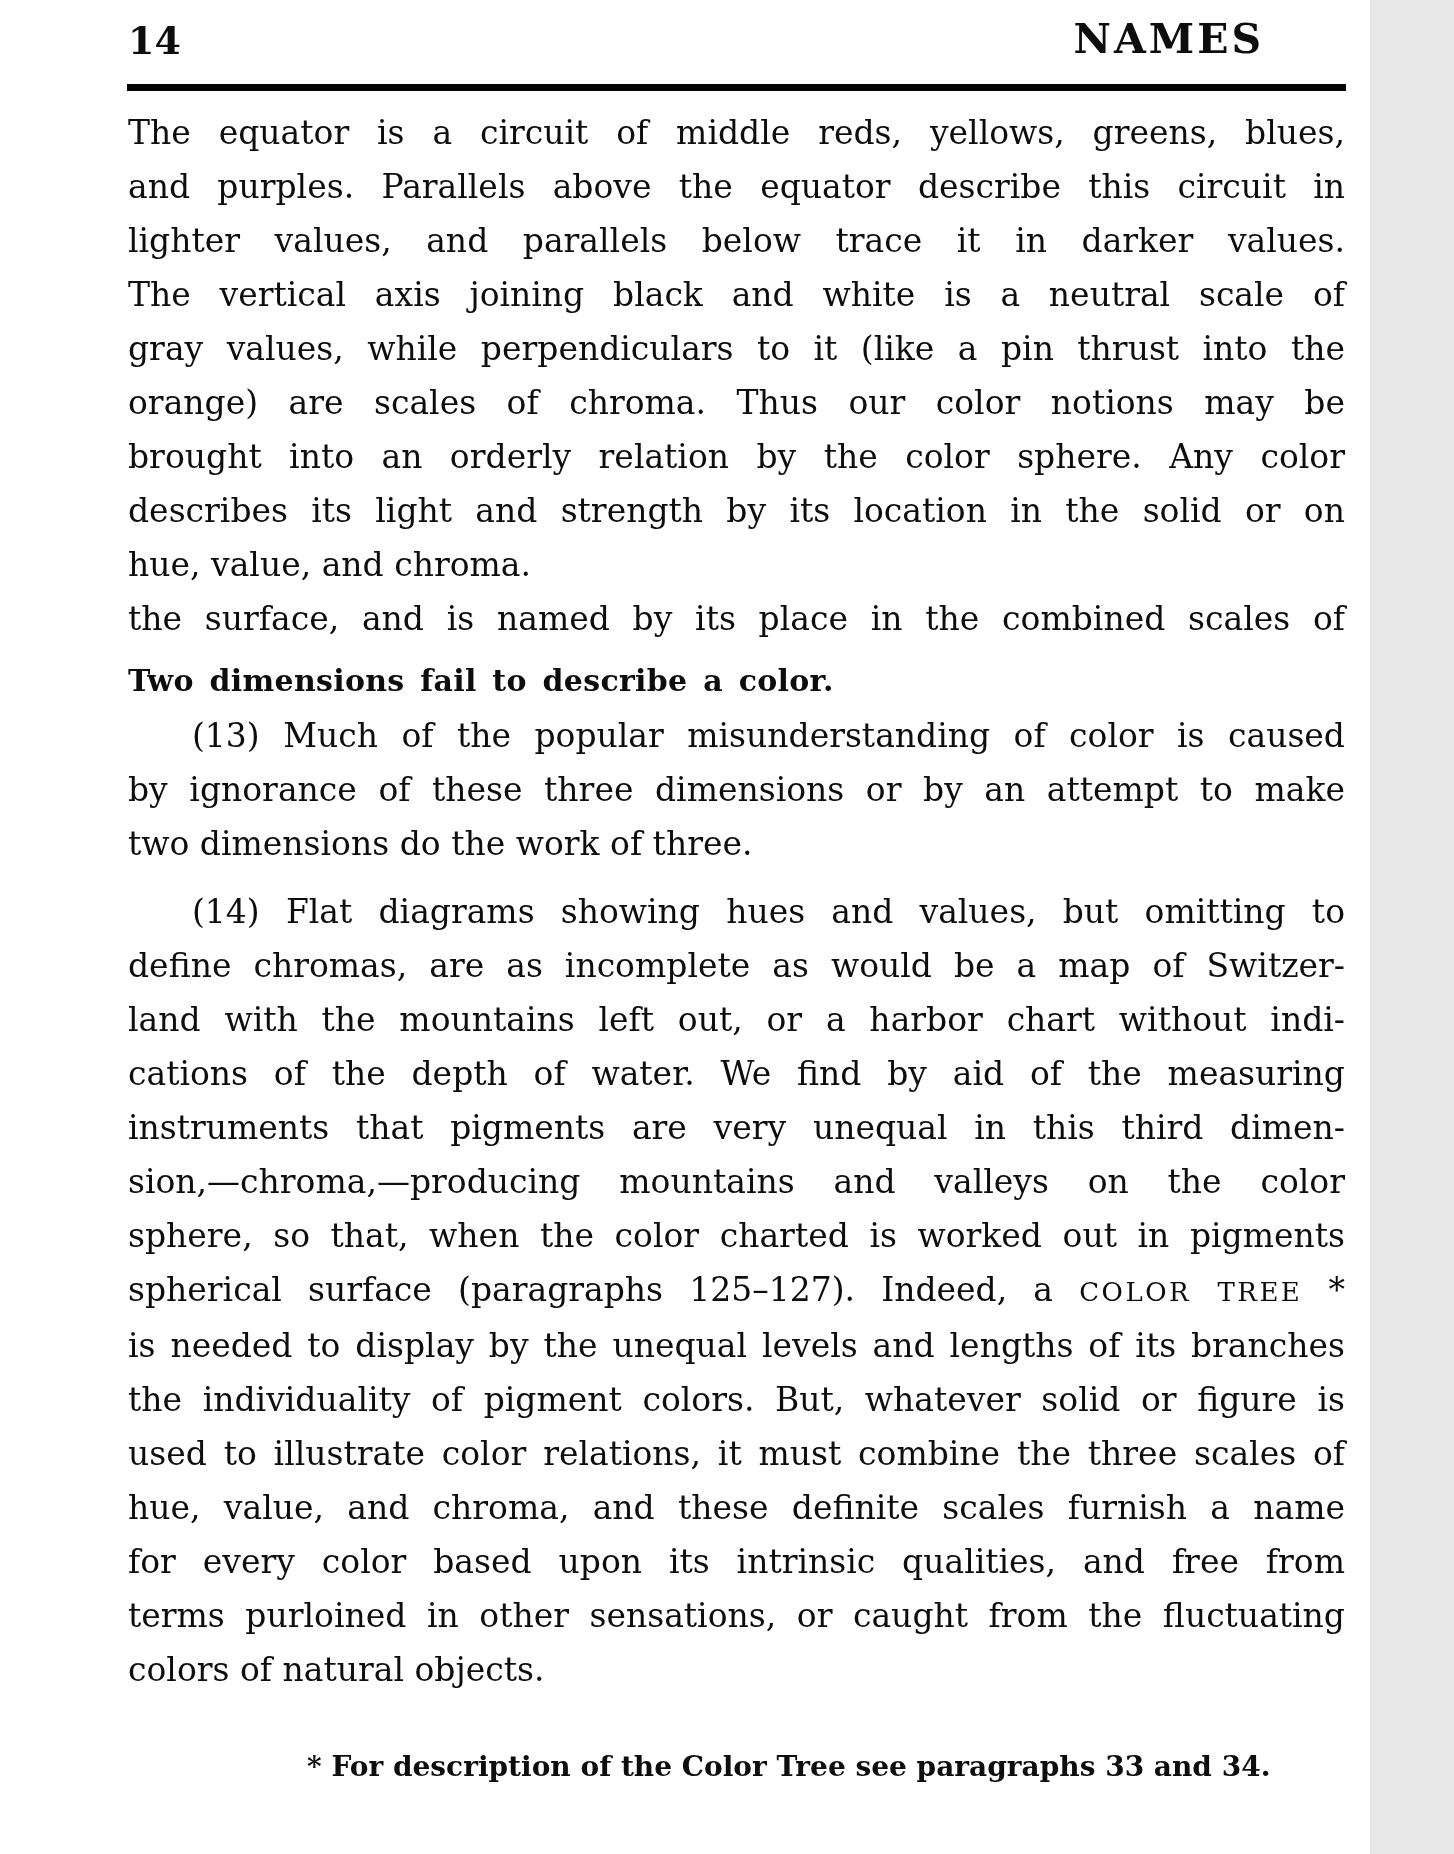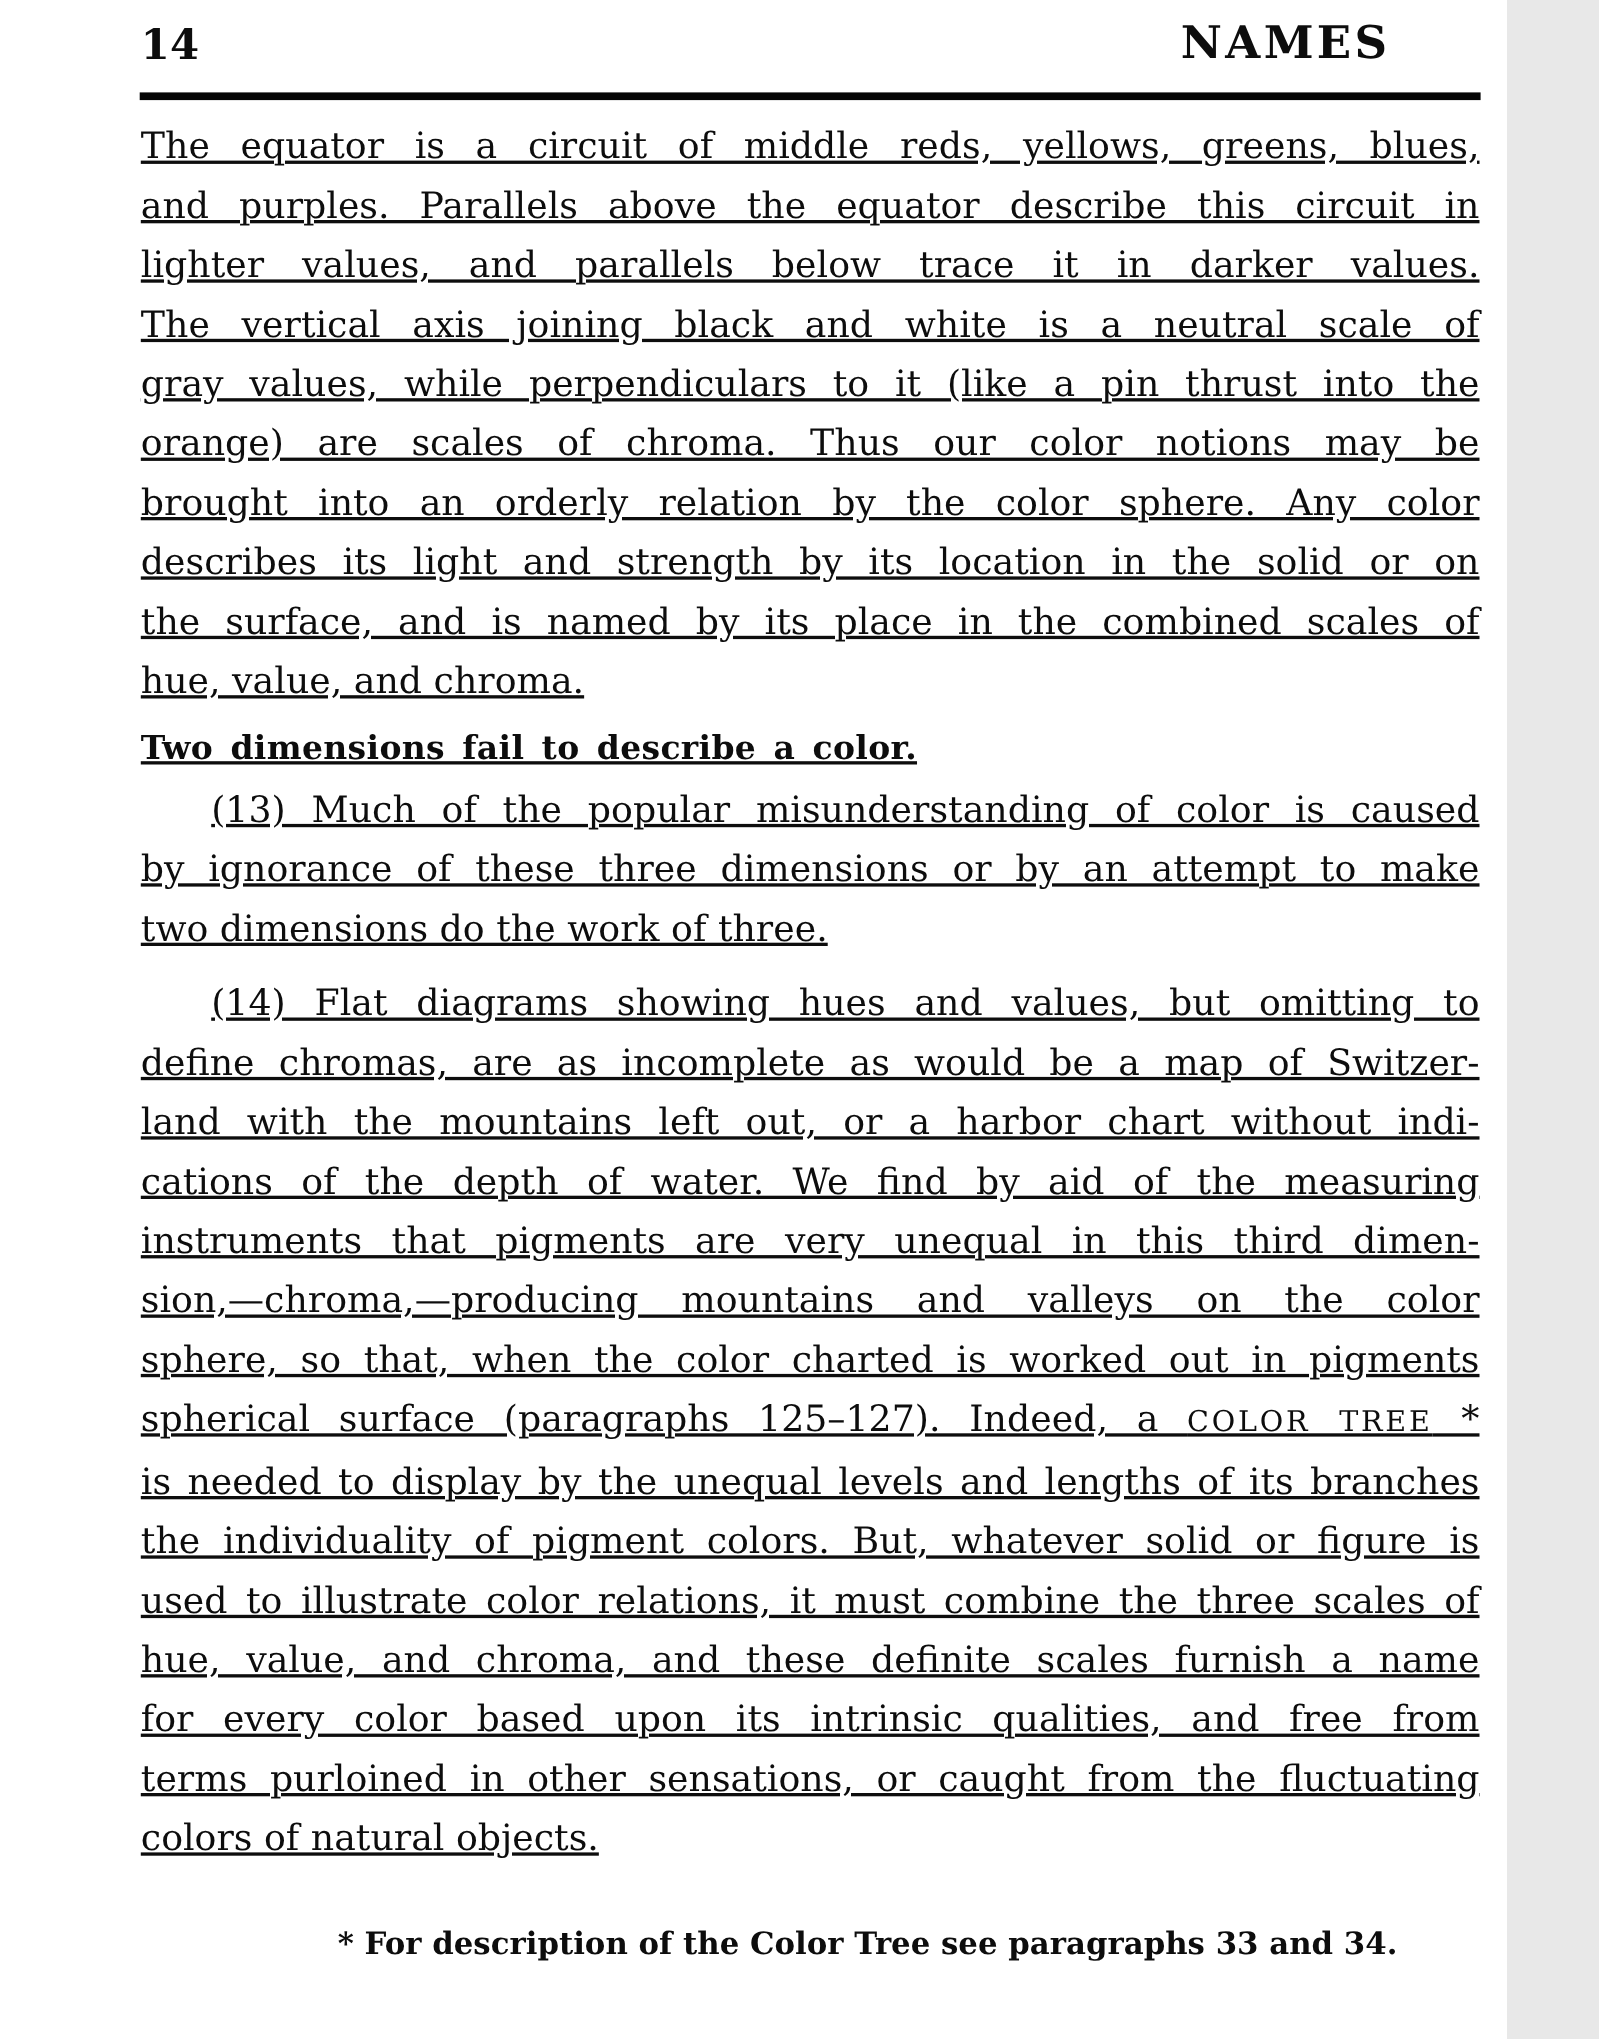--- a/index.html
+++ b/index.html
@@ -18,21 +18,21 @@
   .running-head{
     position:absolute;right:106px;top:16px;
     font-size:41px;font-weight:700;letter-spacing:3px;line-height:46px;
   }
   .header-rule{
     position:absolute;left:127px;top:84px;
     width:1219px;height:7px;background:#050505;
   }
   .content{
     position:absolute;left:128px;top:106px;width:1217px;
-    font-size:33px;line-height:54px;text-decoration:underline;
+    font-size:33px;line-height:54px;
   }
   .line{min-height:54px;}
   .just{text-align:justify;text-align-last:justify;}
   .end{text-align:left;text-align-last:auto;}
   .indent{padding-left:64px;}
   .section-heading{
     margin-top:13px;
     font-size:30px;font-weight:700;line-height:44px;
     word-spacing:5px;letter-spacing:0.3px;
     text-align:left;
@@ -62,22 +62,22 @@
 
     <div>
       <div class="line just">The equator is a circuit of middle reds, yellows, greens, blues,</div>
       <div class="line just">and purples.  Parallels above the equator describe this circuit in</div>
       <div class="line just">lighter values, and parallels below trace it in darker values.</div>
       <div class="line just">The vertical axis joining black and white is a neutral scale of</div>
       <div class="line just">gray values, while perpendiculars to it (like a pin thrust into the</div>
       <div class="line just">orange) are scales of chroma.  Thus our color notions may be</div>
       <div class="line just">brought into an orderly relation by the color sphere.  Any color</div>
       <div class="line just">describes its light and strength by its location in the solid or on</div>
+      <div class="line end">hue, value, and chroma.</div>
       <div class="line just">the surface, and is named by its place in the combined scales of</div>
-      <div class="line end">hue, value, and chroma.</div>
     </div>
 
     <div class="section-heading">Two dimensions fail to describe a color.</div>
 
     <div class="para-13">
       <div class="line just indent">(13) Much of the popular misunderstanding of color is caused</div>
       <div class="line just">by ignorance of these three dimensions or by an attempt to make</div>
       <div class="line end">two dimensions do the work of three.</div>
     </div>
 

